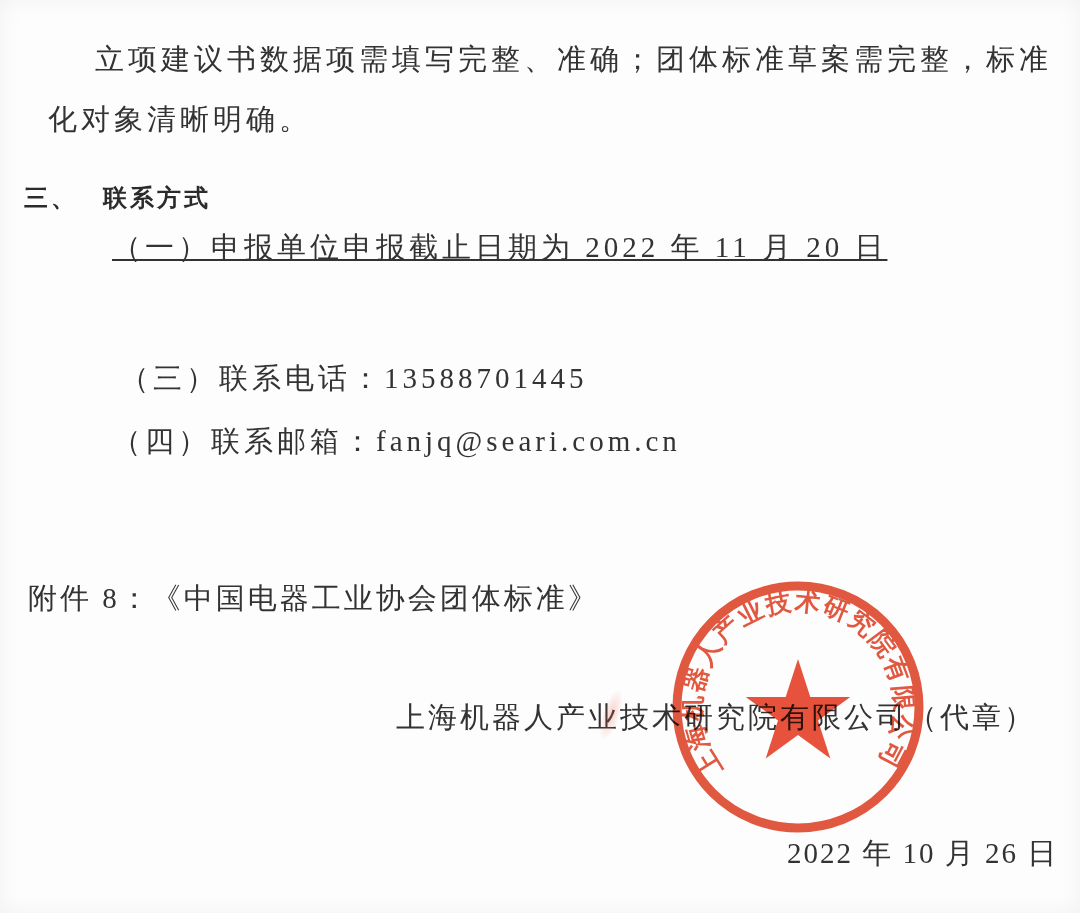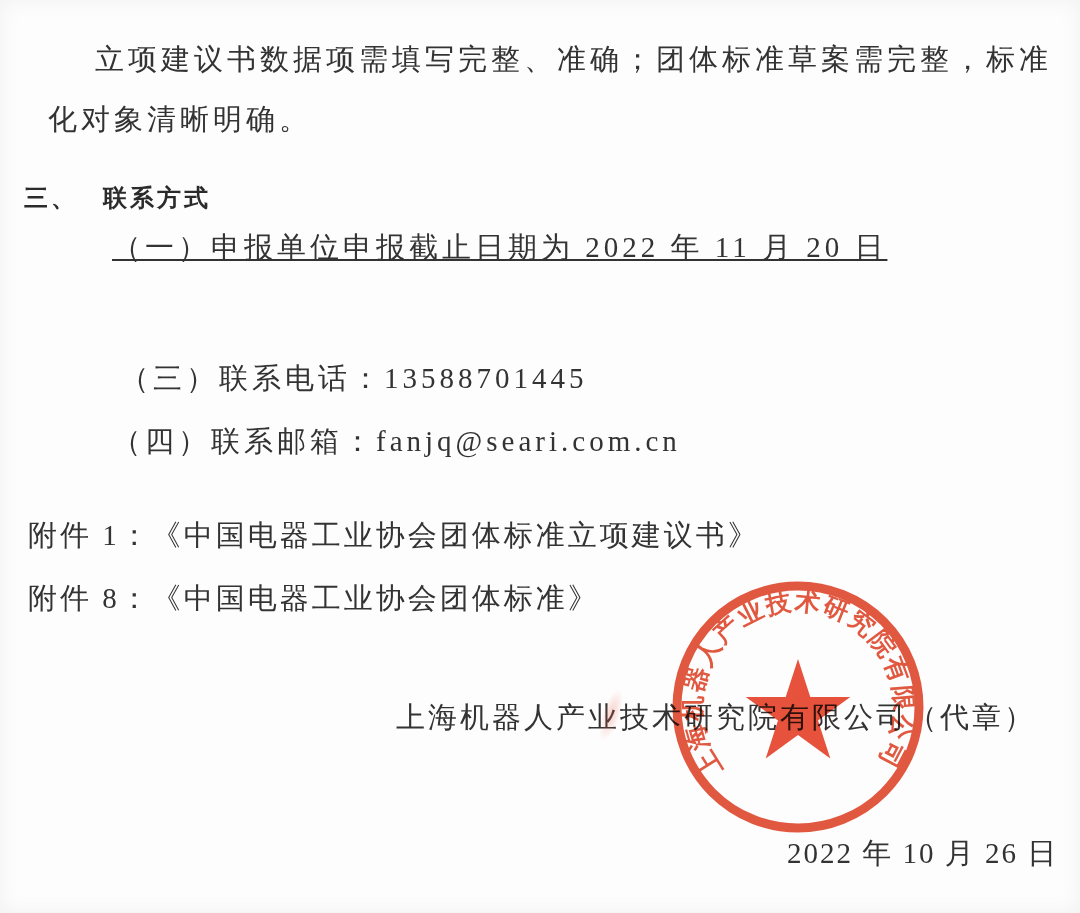--- a/index.html
+++ b/index.html
@@ -87,21 +87,20 @@
   <div class="line intro-line-2">化对象清晰明确。</div>
 
   <div class="heading">
     <span class="heading-number">三、</span><span>联系方式</span>
   </div>
 
   <div class="line item-1">（一）申报单位申报截止日期为 2022 年 11 月 20 日</div>
   <div class="line item-3">（三）联系电话：13588701445</div>
   <div class="line item-4">（四）联系邮箱：fanjq@seari.com.cn</div>
 
-  <div class="line attach-1">附件 1：《中国电器工业协会团体标准立项建议书》</div>
   <div class="line attach-2">附件 8：《中国电器工业协会团体标准》</div>
 
   <div class="line company-line">上海机器人产业技术研究院有限公司（代章）</div>
   <div class="line date-line">2022 年 10 月 26 日</div>
 
   <div class="smudge"></div>
 
   <svg class="seal" width="290" height="290" viewBox="-145 -145 290 290">
     <defs>
       <path id="sealArc" d="M -74.3 62.4 A 97 97 0 1 1 74.3 62.4" fill="none"></path>

